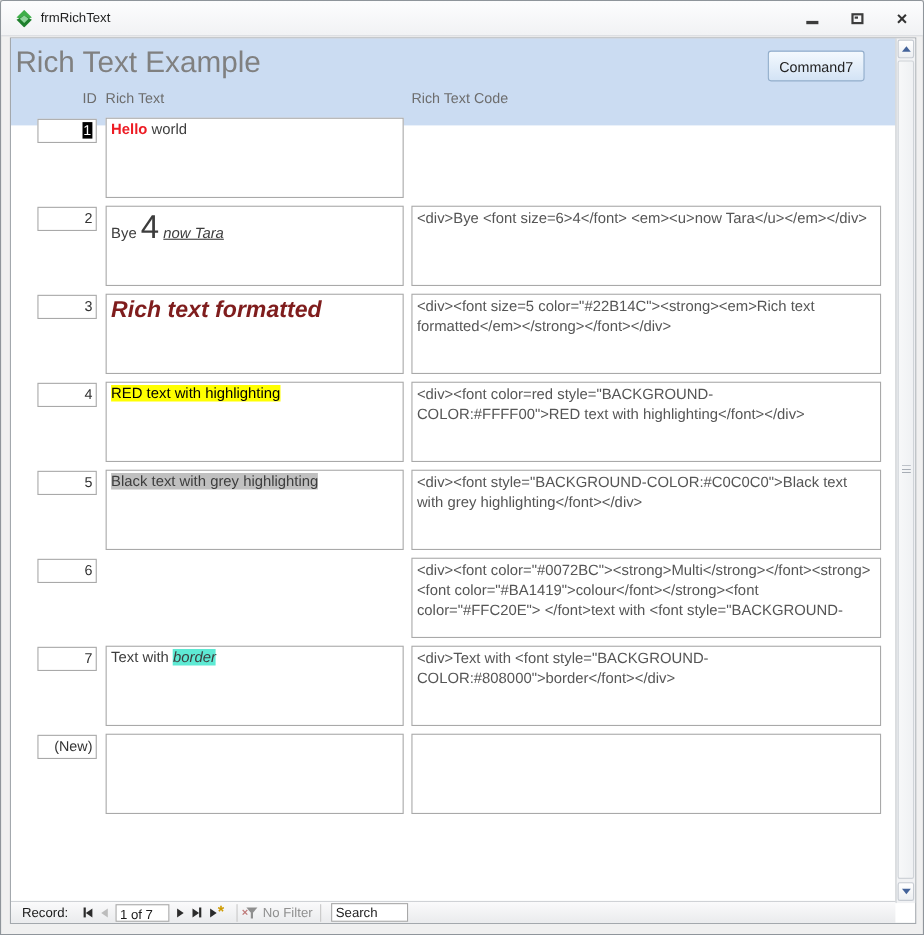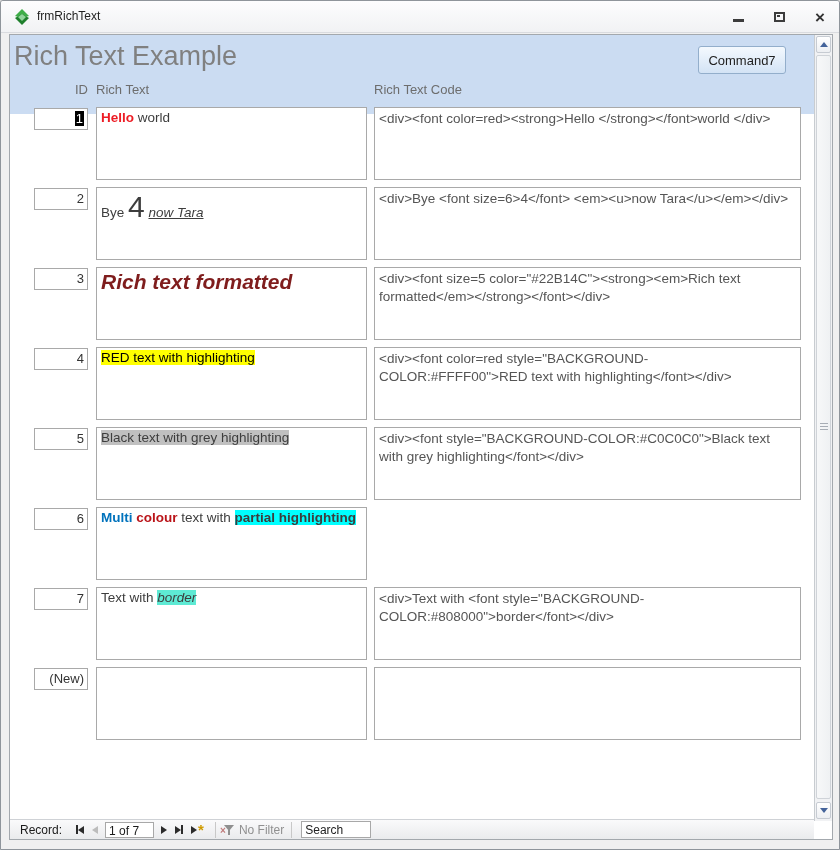--- a/index.html
+++ b/index.html
@@ -88,21 +88,20 @@
       <button class="cmd-button">Command7</button>
       <div class="col-hdr col-id">ID</div>
       <div class="col-hdr col-rich">Rich Text</div>
       <div class="col-hdr col-code">Rich Text Code</div>
     </div>
 
     <div id="records">
         <div class="row">
           <div class="id-box"><span class="id-sel">1</span></div>
           <div class="rich-box"><span style="font-weight: bold; color: rgb(237, 28, 36);">Hello </span><span>world</span></div>
-          <div class="code-box">&lt;div&gt;&lt;font color=red&gt;&lt;strong&gt;Hello &lt;/strong&gt;&lt;/font&gt;world &lt;/div&gt;</div>
         </div>
         <div class="row">
           <div class="id-box"><span>2</span></div>
           <div class="rich-box"><span>Bye </span><span style="font-size: 30px;">4</span><span> </span><span style="font-style: italic; text-decoration: underline;">now Tara</span></div>
           <div class="code-box">&lt;div&gt;Bye &lt;font size=6&gt;4&lt;/font&gt; &lt;em&gt;&lt;u&gt;now Tara&lt;/u&gt;&lt;/em&gt;&lt;/div&gt;</div>
         </div>
         <div class="row">
           <div class="id-box"><span>3</span></div>
           <div class="rich-box"><span style="font-weight: bold; font-style: italic; color: #7f1d1d; font-size: 21px;">Rich text formatted</span></div>
           <div class="code-box">&lt;div&gt;&lt;font size=5 color="#22B14C"&gt;&lt;strong&gt;&lt;em&gt;Rich text formatted&lt;/em&gt;&lt;/strong&gt;&lt;/font&gt;&lt;/div&gt;</div>
@@ -112,21 +111,21 @@
           <div class="rich-box"><span style="color: #000000; background-color: rgb(255, 255, 0);">RED text with highlighting</span></div>
           <div class="code-box">&lt;div&gt;&lt;font color=red style="BACKGROUND-COLOR:#FFFF00"&gt;RED text with highlighting&lt;/font&gt;&lt;/div&gt;</div>
         </div>
         <div class="row">
           <div class="id-box"><span>5</span></div>
           <div class="rich-box"><span style="background-color: rgb(192, 192, 192);">Black text with grey highlighting</span></div>
           <div class="code-box">&lt;div&gt;&lt;font style="BACKGROUND-COLOR:#C0C0C0"&gt;Black text with grey highlighting&lt;/font&gt;&lt;/div&gt;</div>
         </div>
         <div class="row">
           <div class="id-box"><span>6</span></div>
-          <div class="rich-box"><span style="font-weight: bold; color: rgb(0, 114, 188);">Multi</span><span> </span><span style="font-weight: bold; color: rgb(186, 20, 25);">colour</span><span> text with </span><span style="font-weight: bold; background-color: rgb(0, 255, 255);">partial highlighting</span></div>
+          <div class="code-box">&lt;div&gt;&lt;font color="#0072BC"&gt;&lt;strong&gt;Multi&lt;/strong&gt;&lt;/font&gt;&lt;strong&gt; &lt;font color="#BA1419"&gt;colour&lt;/font&gt;&lt;/strong&gt;&lt;font color="#FFC20E"&gt; &lt;/font&gt;text with &lt;font style="BACKGROUND-</div>
         </div>
         <div class="row">
           <div class="id-box"><span>7</span></div>
           <div class="rich-box"><span>Text with </span><span style="background-color: #5eead4; font-style: italic;">border</span></div>
           <div class="code-box">&lt;div&gt;Text with &lt;font style="BACKGROUND-COLOR:#808000"&gt;border&lt;/font&gt;&lt;/div&gt;</div>
         </div>
         <div class="row">
           <div class="id-box"><span>(New)</span></div>
           <div class="rich-box"></div>
           <div class="code-box"></div>

